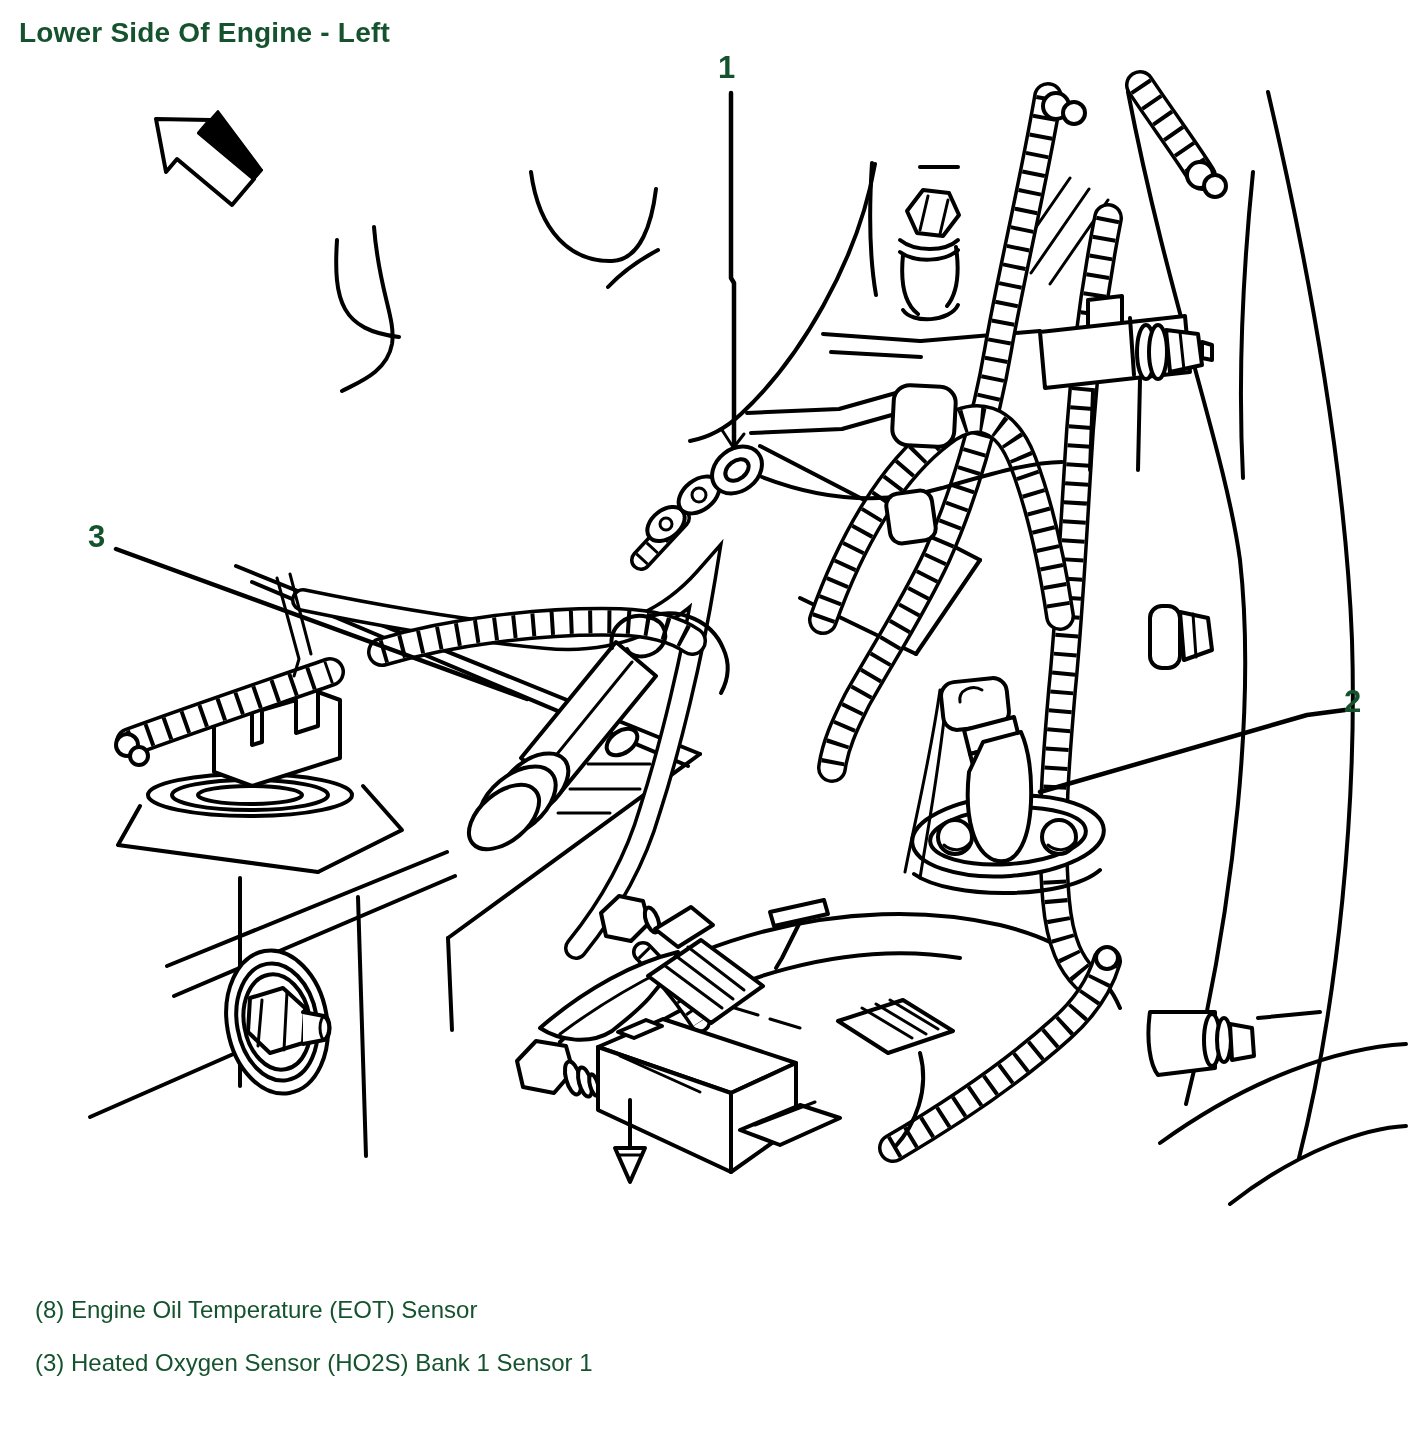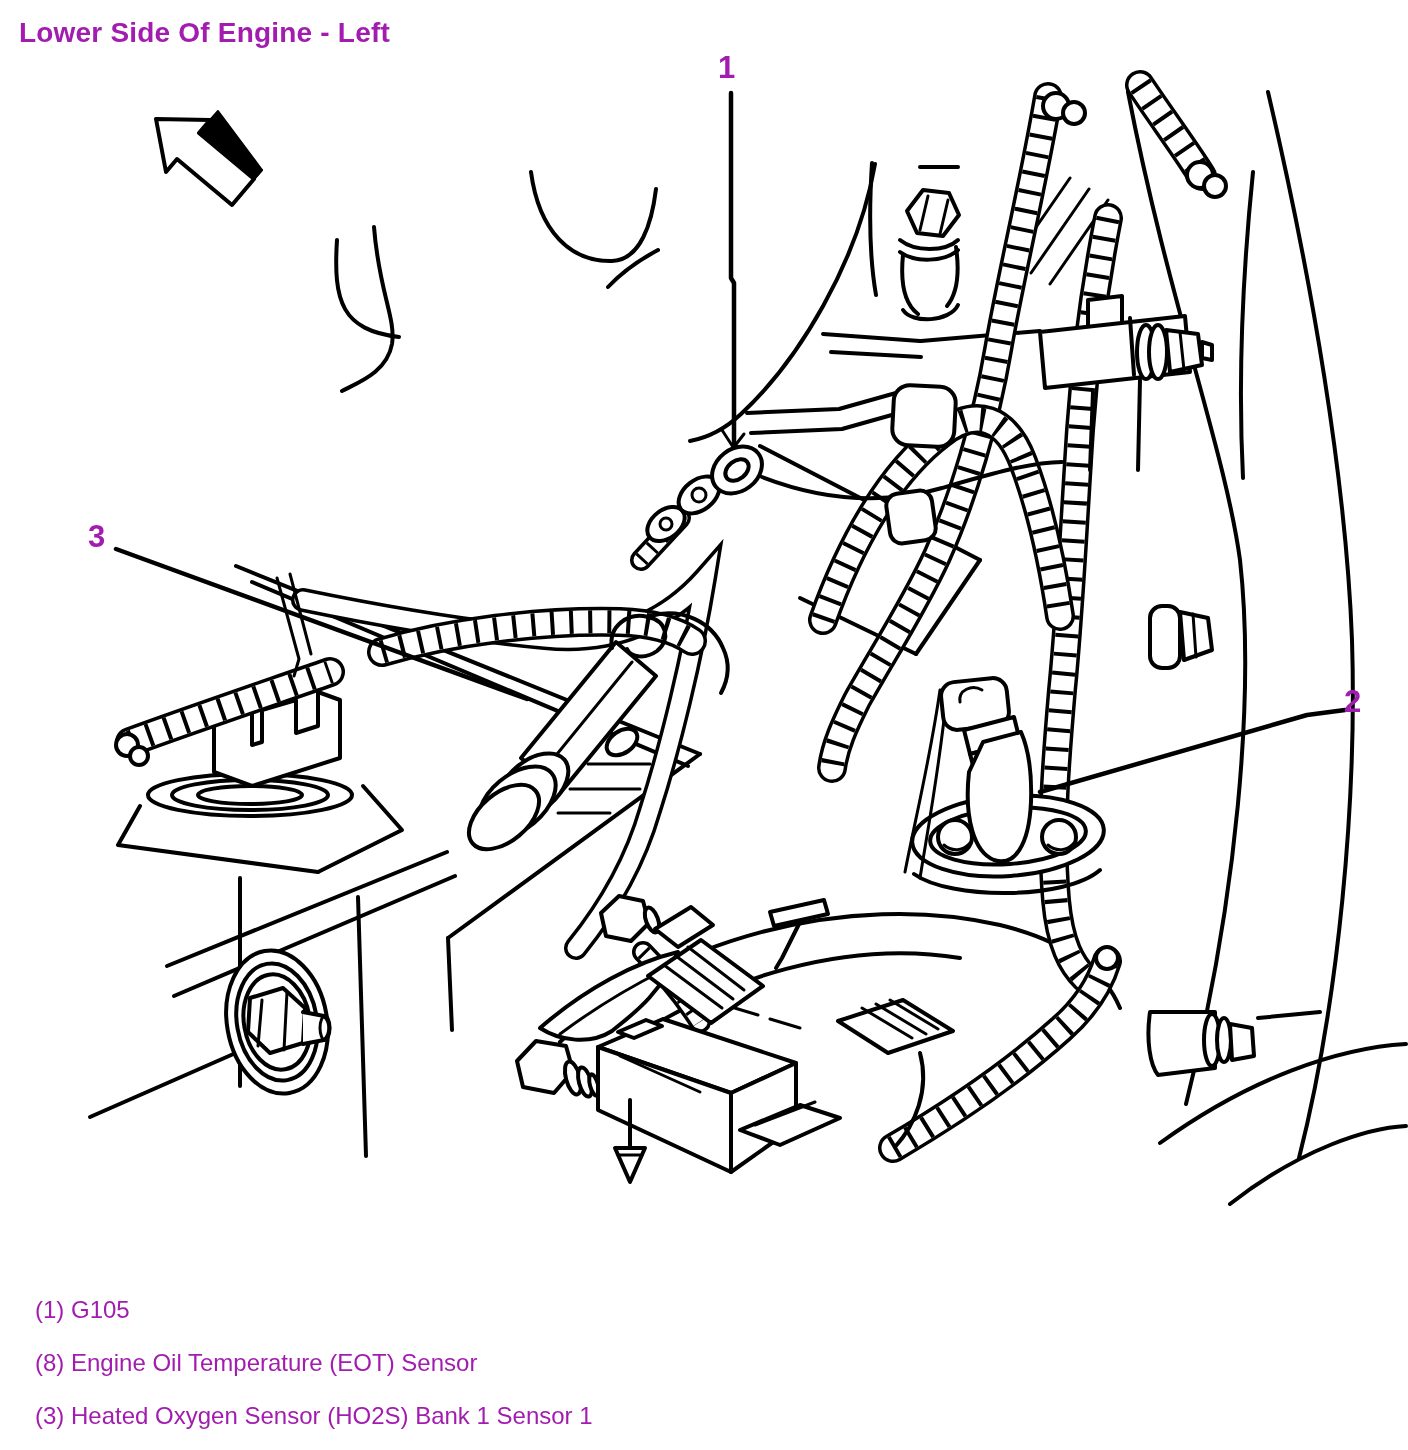--- a/index.html
+++ b/index.html
@@ -1,17 +1,17 @@
 <!DOCTYPE html>
 <html><head>
 <meta charset="utf-8">
 <style>
   html,body{margin:0;padding:0;background:#fff;}
   .page{position:relative;width:1408px;height:1450px;background:#fff;overflow:hidden;
-        font-family:"Liberation Sans",sans-serif;color:#a21caf;}
+        font-family:"Liberation Sans",sans-serif;color:#14532d;}
   .title{position:absolute;left:19px;top:17px;font-size:28px;font-weight:700;letter-spacing:.2px;}
   .callout{position:absolute;font-size:31px;font-weight:700;line-height:1;}
   .legend{position:absolute;left:35px;top:1296px;}
   .legend-row{font-size:24px;font-weight:400;height:53px;white-space:nowrap;}
   svg{position:absolute;left:0;top:0;}
   .ln{stroke:#000;stroke-width:4;fill:none;stroke-linecap:round;stroke-linejoin:round;}
   .ln2{stroke:#000;stroke-width:3;fill:none;stroke-linecap:round;stroke-linejoin:round;}
   .lnf{stroke:#000;stroke-width:4;fill:#fff;stroke-linecap:round;stroke-linejoin:round;}
   .lead{stroke:#000;stroke-width:4.5;fill:none;stroke-linecap:round;stroke-linejoin:round;}
   .tube-o{stroke:#000;stroke-width:30;fill:none;stroke-linecap:round;}
@@ -283,18 +283,17 @@
     </g>
   </svg>
 
   <div class="title">Lower Side Of Engine - Left</div>
 
   <div class="callout" style="left:718px;top:52px;">1</div>
   <div class="callout" style="left:1344px;top:686px;">2</div>
   <div class="callout" style="left:88px;top:521px;">3</div>
 
   <div class="legend">
-    <div class="legend-row">(1) G105</div>
     <div class="legend-row">(8) Engine Oil Temperature (EOT) Sensor</div>
     <div class="legend-row">(3) Heated Oxygen Sensor (HO2S) Bank 1 Sensor 1</div>
   </div>
 
 </div>
 
 </body></html>

